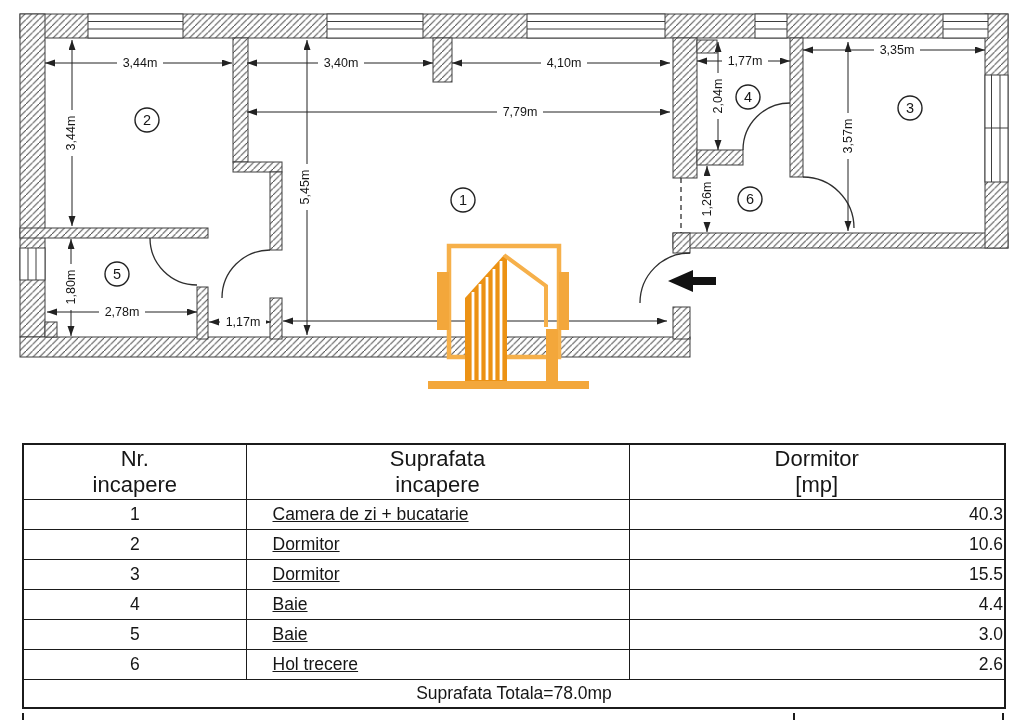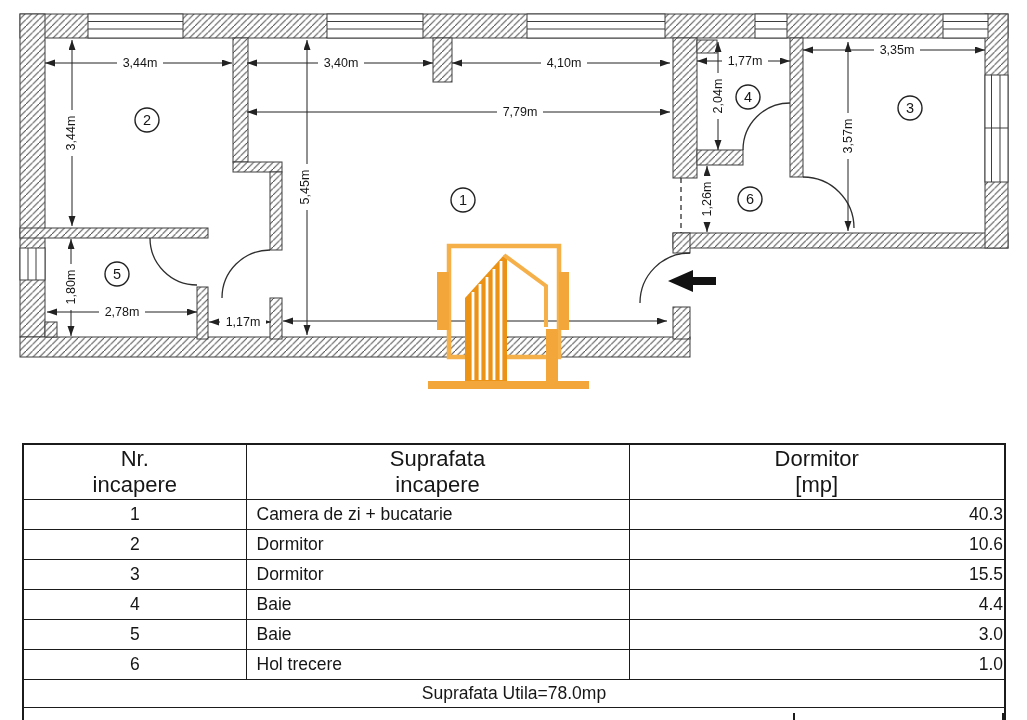--- a/index.html
+++ b/index.html
@@ -19,21 +19,21 @@
   .lblbg{fill:#ffffff;}
 
   #table-wrap{position:absolute;left:22px;top:443px;width:982px;}
   table{border-collapse:collapse;table-layout:fixed;width:982px;background:#fff;}
   table, td, th{border:1px solid #1b1b1b;}
   table{border-width:2px;}
   th{font-weight:400;vertical-align:middle;}
   .hdr-line{line-height:26px;font-size:22px;text-align:center;}
   td{height:27px;font-size:17.5px;vertical-align:middle;}
   .col-nr{text-align:center;}
-  .col-name{text-align:left;padding-left:10px;}
+  .col-name{text-align:left;padding-left:26px;text-decoration:underline;}
   .col-area{text-align:right;}
   .summary td{text-align:center;height:25px;}
   #partial-row{
     position:absolute;left:0;top:270px;width:978px;height:7px;
     border-left:2px solid #1b1b1b;border-right:2px solid #1b1b1b;background:#fff;
   }
   #partial-divider{position:absolute;left:769px;top:0;width:2px;height:7px;background:#1b1b1b;}
 </style>
 </head>
 <body>
@@ -279,24 +279,21 @@
         <td class="col-area">4.4</td>
       </tr>
       <tr>
         <td class="col-nr">5</td>
         <td class="col-name">Baie</td>
         <td class="col-area">3.0</td>
       </tr>
       <tr>
         <td class="col-nr">6</td>
         <td class="col-name">Hol trecere</td>
-        <td class="col-area">1.0</td>
-      </tr>
-      <tr class="summary">
-        <td colspan="3">Suprafata Utila=78.0mp</td>
+        <td class="col-area">2.6</td>
       </tr>
       <tr class="summary">
         <td colspan="3">Suprafata Totala=78.0mp</td>
       </tr>
     </tbody>
   </table>
   <div id="partial-row">
     <div id="partial-divider"></div>
   </div>
 </div>

